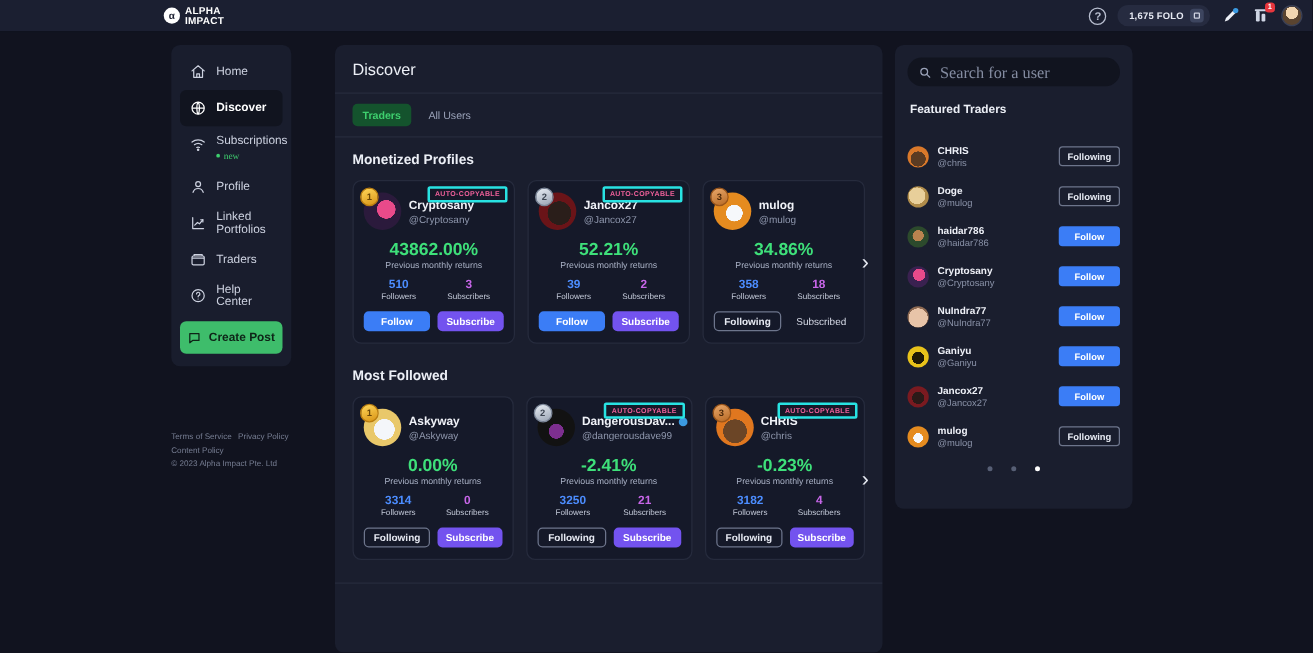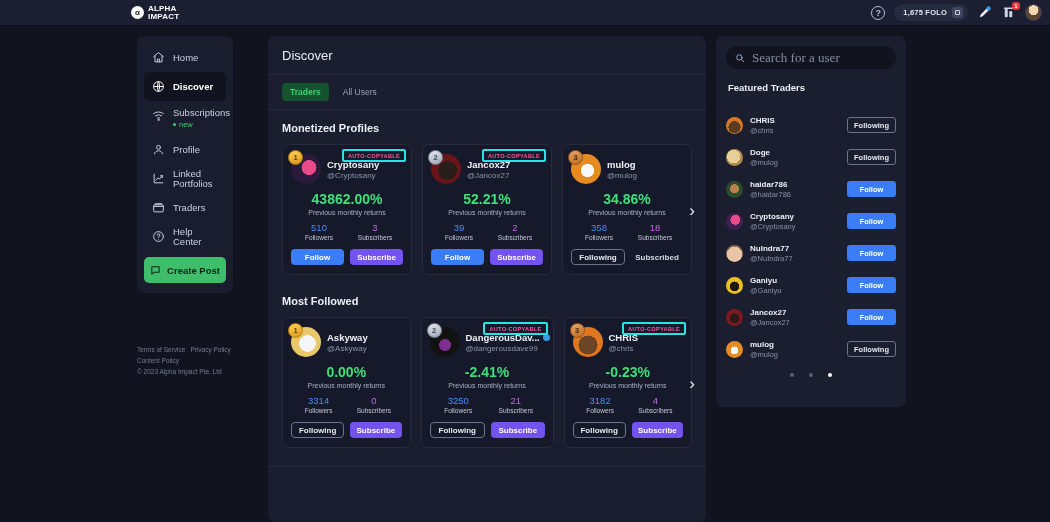--- a/index.html
+++ b/index.html
@@ -60,21 +60,21 @@
     position: absolute; left: 137px; top: 10px; width: 96px;
     background: #191d2d; border-radius: 7px; padding: 7px 7px 10px 7px;
   }
   .nav-item {
     display: flex; align-items: center; gap: 8px;
     height: 29px; padding: 0 8px; border-radius: 5px;
     color: #cdd2e0; font-size: 9.5px; cursor: pointer;
   }
   .nav-item.active { background: #11141f; }
   .nav-item .label { line-height: 1.05; }
-  .nav-sub { color: #3ecf6e; font-size: 7.5px; display:flex; align-items:center; gap:3px; margin-top:2px;}
+  .nav-sub { color: #3ecf6e; font-size: 7.5px; display:flex; align-items:center; gap:3px; margin-top:2px;font-family:Liberation Serif, serif;}
   .nav-sub .dot { width:3px; height:3px; border-radius:50%; background:#3ecf6e; display:inline-block;}
   .icon { width: 13px; height: 13px; flex: 0 0 13px; display:block; }
   .icon svg { width: 13px; height: 13px; display:block; }
   .create-post {
     margin-top: 6px; height: 26px; border-radius: 5px; background: #3ebd6b;
     color: #0e2417; font-weight: bold; font-size: 9.5px;
     display:flex; align-items:center; justify-content:center; gap:6px; cursor:pointer;
   }
   .footer-links {
     position: absolute; left: 137px; top: 318px; width: 130px;
@@ -108,31 +108,31 @@
     border: 1.2px solid #b97d10; color: #6b4605;
     font-size: 7.5px; font-weight: bold; text-align: center; line-height: 13px;
   }
   .pname { color: #f0f2f8; font-size: 9.5px; font-weight: bold; display:flex; align-items:center; gap:3px;}
   .phandle { color: #8e96ac; font-size: 8px; margin-top: 1px; }
   .verified { width: 7px; height: 7px; border-radius: 50%; background:#3b9ae1; display:inline-block;}
   .pct { text-align: center; color: #3ee07a; font-size: 14px; font-weight: bold; margin-top: 7px; }
   .pct-sub { text-align: center; color: #aab2c6; font-size: 7px; margin-top: 2px; }
   .stats { display: flex; margin-top: 6px; }
   .stat { flex: 1; text-align: center; }
-  .stat-v { font-size: 9.5px; font-weight: normal; }
+  .stat-v { font-size: 9.5px; font-weight: bold; }
   .stat-v.followers { color: #4c8dff; }
   .stat-v.subs { color: #c766e8; }
   .stat-l { color: #c3c9d8; font-size: 6.5px; margin-top: 1px; }
   .btn-row { display: flex; gap: 6px; margin-top: 8px; }
   .btn { flex: 1; height: 16px; border-radius: 4px; font-size: 8px; font-weight: bold;
     display: flex; align-items: center; justify-content: center; cursor: pointer; }
   .btn.follow { background: #3b7df6; color: #fff; }
   .btn.subscribe { background: #7353ef; color: #fff; }
   .btn.following { background: transparent; border: 1px solid #6d758c; color: #e6e9f2; }
-  .btn.subscribed { background: transparent; color: #d6dae6; font-weight: bold; }
+  .btn.subscribed { background: transparent; color: #d6dae6; font-weight: normal; }
   .autocopy {
     position: absolute; right: 5px; top: 4px;
     border: 2px solid #28e3e3; padding: 1.5px 4px; border-radius: 2px;
     color: #f0609a; font-size: 5.6px; font-weight: bold; letter-spacing: 0.3px;
     background: #151929;
   }
   .arrow-next {
     position: absolute; right: -3px; top: 50%; transform: translateY(-50%);
     color: #e9ecf4; font-size: 17px; line-height: 1; cursor: pointer; z-index: 5;
   }

